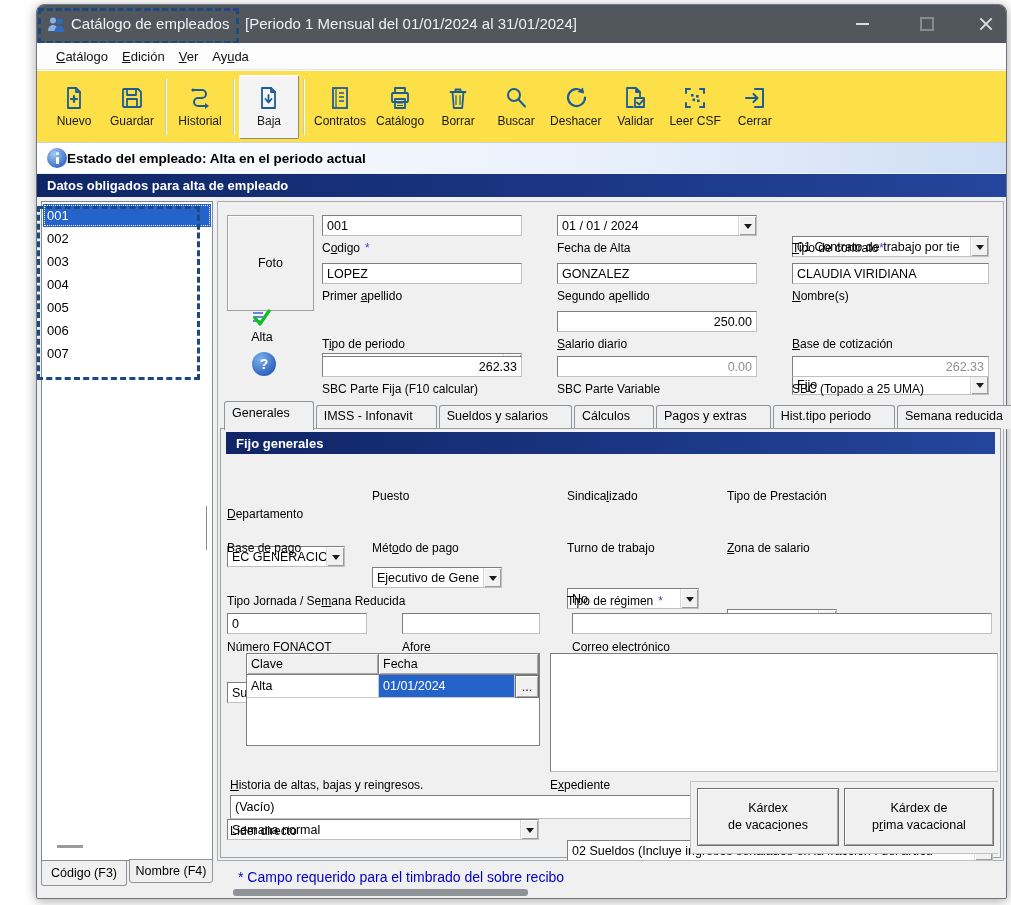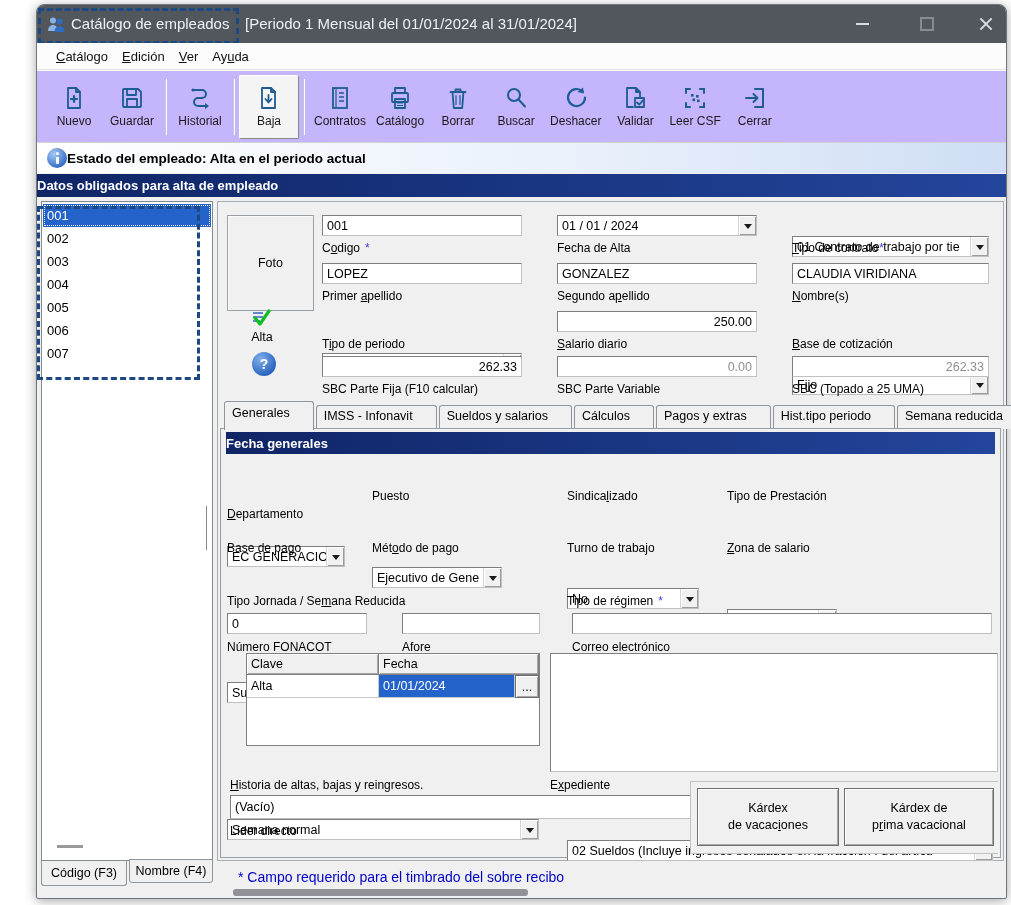--- a/index.html
+++ b/index.html
@@ -17,36 +17,36 @@
   .wclose{transform:none;}
   .wclose::before,.wclose::after{content:"";position:absolute;width:16px;height:2px;background:#d9dde0;}
   .wclose::before{transform:rotate(45deg);}
   .wclose::after{transform:rotate(-45deg);}
   .dashbox{border:3px dashed var(--annotation_dash);}
   
   .menubar{left:0;top:38px;width:100%;height:27px;background:#fcfcfc;border-bottom:1px solid #e4e4e4;display:flex;align-items:center;padding-left:12px;box-sizing:border-box;}
   .grip{left:3px;top:41px;width:3px;height:20px;border-left:1px solid #b9b9b9;border-right:1px solid #fff;}
   .mitem{font-size:13px;color:#111;padding:3px 7px;}
   
-  .toolbar{left:0;top:65px;width:100%;height:73px;background:#c4b5fd;border-top:1px solid #fff;border-bottom:1px solid #d2d2d2;
+  .toolbar{left:0;top:65px;width:100%;height:73px;background:#fde047;border-top:1px solid #fff;border-bottom:1px solid #d2d2d2;
            display:flex;align-items:center;padding-left:8px;box-sizing:border-box;}
   .tbtn{display:flex;flex-direction:column;align-items:center;justify-content:center;height:62px;padding:0 5px;min-width:48px;}
   .tbtn .cap{font-size:12px;color:#1a1a1a;margin-top:3px;white-space:nowrap;}
   .tbtn svg{display:block;}
   .tsep{width:1px;height:56px;background:#c7c7c7;border-right:1px solid #fff;margin:0 4px;}
   .raised{border:1px solid;border-color:#fff #8a8a8a #8a8a8a #fff;background:#f4f4f4;border-radius:2px;}
   
   .infobar{left:0;top:138px;width:100%;height:30px;background:linear-gradient(90deg,#ffffff 0%,#eaf1fb 55%,var(--info_grad) 100%);
            display:flex;align-items:center;padding-left:10px;box-sizing:border-box;}
   .iico{position:relative;width:20px;height:20px;border-radius:50%;background:radial-gradient(circle at 35% 30%,#a6c9f2,#3a71c9 70%,#2a5cab);}
   .iico::before{content:"";position:absolute;left:8.5px;top:3.5px;width:3px;height:3px;border-radius:50%;background:#fff;}
   .iico::after{content:"";position:absolute;left:8.5px;top:8.5px;width:3px;height:7.5px;border-radius:1px;background:#fff;}
   .info-txt{font-size:13.5px;font-weight:bold;color:#000;margin-left:0;}
   .navybar{background:linear-gradient(90deg,var(--accent_navy_1),var(--accent_navy_2));color:#fff;font-weight:bold;font-size:13px;
-           display:flex;align-items:center;box-sizing:border-box;}
+           display:flex;align-items:center;padding-left:10px;box-sizing:border-box;}
   
   .listpanel{left:4px;top:196px;width:172px;height:660px;background:#fff;border:1px solid #848a90;box-sizing:border-box;padding-top:2px;}
   .li{height:23px;line-height:23px;font-size:13px;color:#000;padding-left:4px;margin:0 1px;}
   .li.sel{background:var(--selection_blue);color:#fff;outline:1px dotted #fff;outline-offset:-2px;}
   .ltab{font-size:12.5px;color:#000;background:#f0f0f0;display:flex;align-items:center;justify-content:center;box-sizing:border-box;}
   
   .rp{left:180px;top:196px;width:787px;height:660px;background:#f0f0f0;border:1px solid #a7adb3;box-sizing:border-box;}
   .inp{background:#fff;border:1px solid;border-color:#7e7e7e #c0c0c0 #c0c0c0 #7e7e7e;box-sizing:border-box;
        display:flex;align-items:center;padding:0 4px;font-size:12.5px;color:#000;overflow:hidden;white-space:nowrap;}
   .inp .val{overflow:hidden;white-space:nowrap;flex:1;}
@@ -318,21 +318,21 @@
       <div class="tab">IMSS - Infonavit</div>
       <div class="tab">Sueldos y salarios</div>
       <div class="tab">Cálculos</div>
       <div class="tab">Pagos y extras</div>
       <div class="tab">Hist.tipo periodo</div>
       <div class="tab">Semana reducida</div>
       <div class="tab">Teletrabajo</div>
     </div>
     <div class="abs frame" style="left:2px;top:226px;width:781px;height:430px"></div>
 
-    <div class="abs navybar" style="left:8px;top:230px;width:769px;height:22px">Fecha generales</div>
+    <div class="abs navybar" style="left:8px;top:230px;width:769px;height:22px">Fijo generales</div>
 
     <div class="abs inp combo" style="left:9px;top:260px;width:118px;height:21px">
         <span class="val">EC GENERACION</span>
         <span class="arw"></span>
       </div>
     <div class="abs lbl" style="left:9px;top:305px"><u>D</u>epartamento</div>
 
     <div class="abs inp combo" style="left:154px;top:260px;width:130px;height:21px">
         <span class="val">Ejecutivo de Gene</span>
         <span class="arw"></span>

